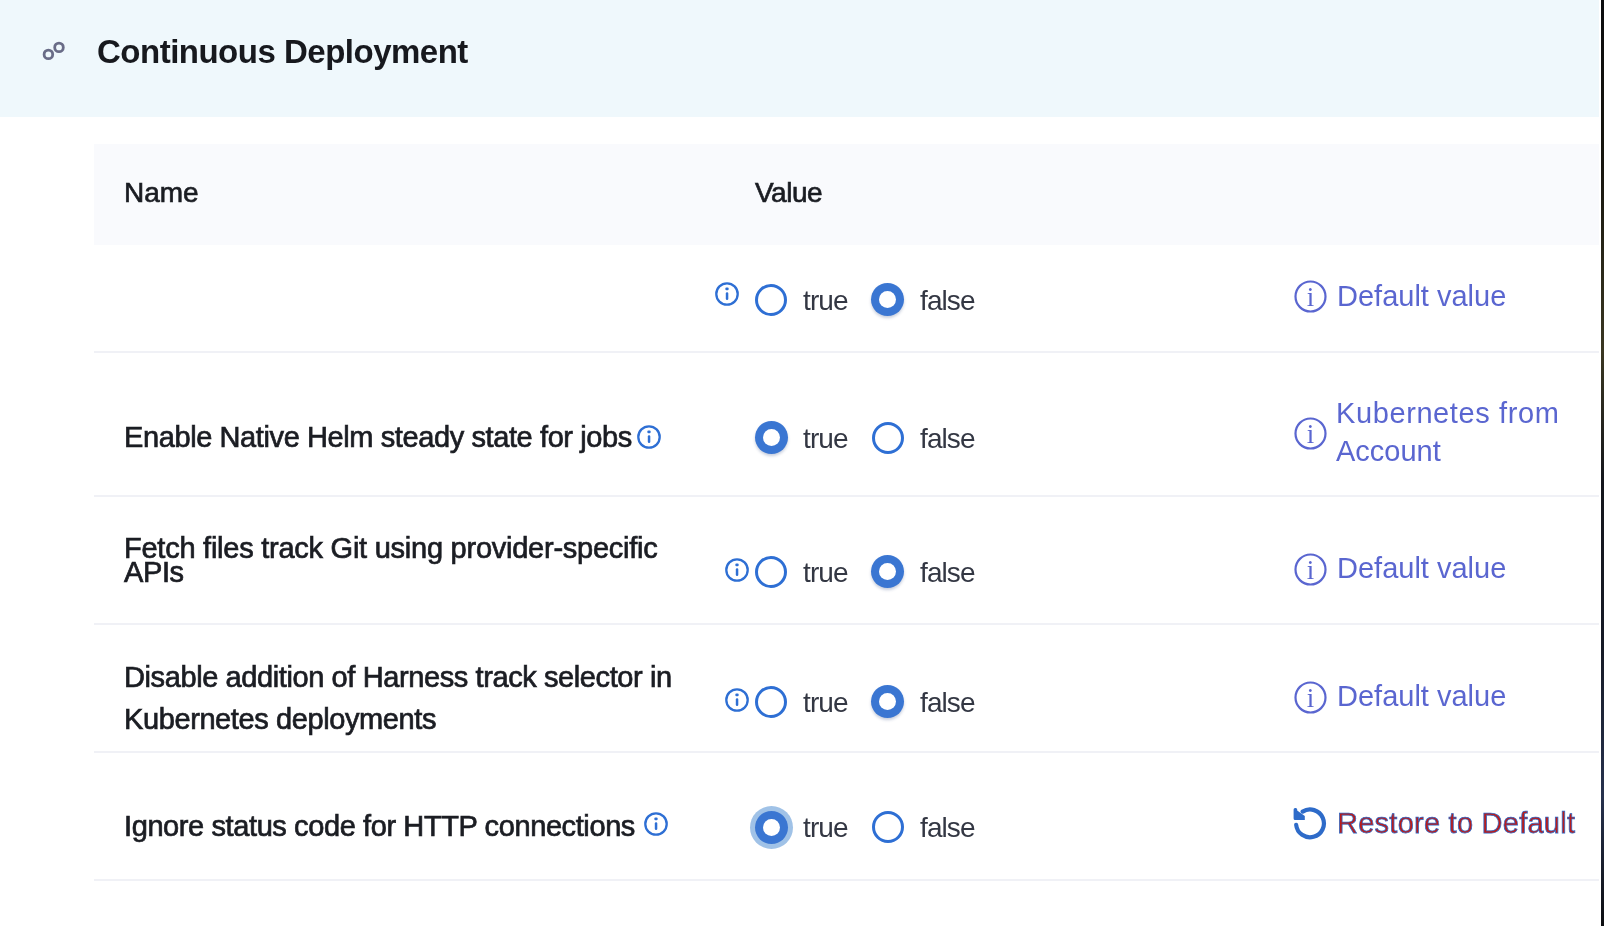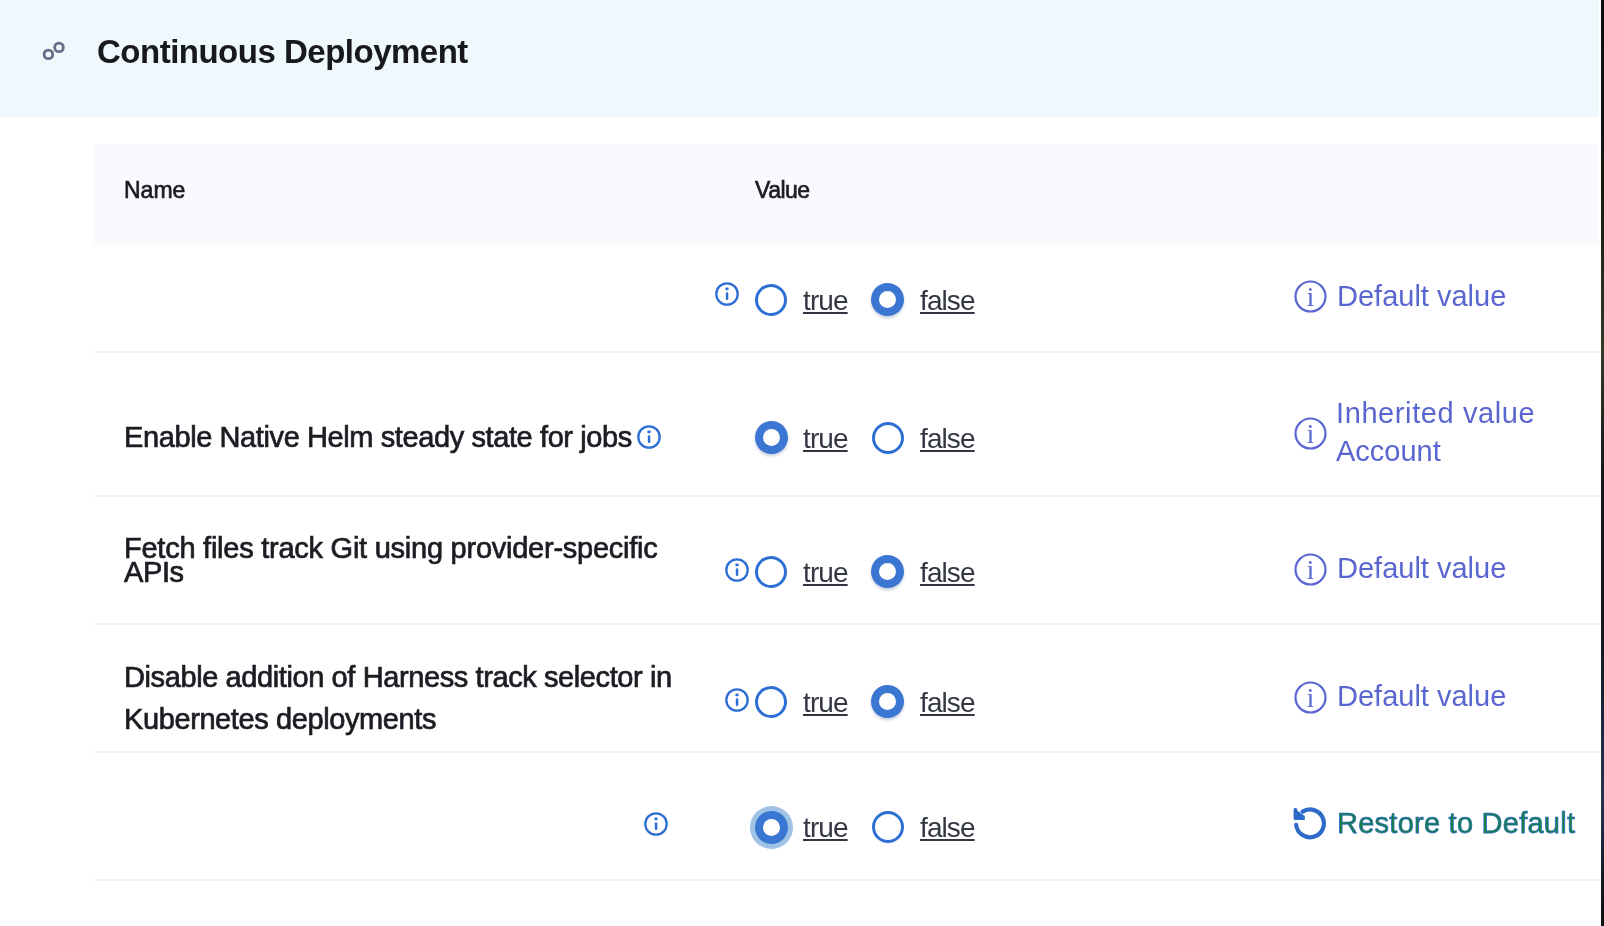--- a/index.html
+++ b/index.html
@@ -6,24 +6,24 @@
 html,body { width:1604px; height:926px; background:#ffffff; font-family:"Liberation Sans",sans-serif; overflow:hidden; }
 .page { position:relative; width:1417px; height:926px; background:#fff; }
 .banner { position:absolute; left:0; top:0; width:1600px; height:117px; background:#eff8fc; }
 .whitestrip { position:absolute; left:1599px; top:0; width:3px; height:926px; background:#ffffff; }
 .edge { position:absolute; left:1601px; top:0; width:3px; height:926px;
   background:linear-gradient(180deg,#0b0c0e 0%,#17160f 18%,#3a3722 38%,#14161c 52%,#161a26 70%,#27324e 86%,#0c0d10 100%); }
 .thead { position:absolute; left:94px; top:144px; width:1506px; height:101px; background:#f9fafd; }
 .sep { position:absolute; left:94px; width:1506px; height:2px; background:#f0f1f6; }
 .t { position:absolute; white-space:nowrap; }
 .lbl { font-weight:400; -webkit-text-stroke:0.7px #1b1d23; color:#1b1d23; font-size:29px; letter-spacing:-0.4px; }
-.hdr { font-weight:400; -webkit-text-stroke:0.65px #1a1c22; color:#1a1c22; font-size:23px; letter-spacing:0px; }
-.tf  { font-weight:400; color:#333743; font-size:28px; letter-spacing:-0.9px;text-decoration:underline; }
+.hdr { font-weight:400; -webkit-text-stroke:0.65px #1a1c22; color:#1a1c22; font-size:28px; letter-spacing:0px; }
+.tf  { font-weight:400; color:#333743; font-size:28px; letter-spacing:-0.9px; }
 .ind { font-weight:400; color:#5a66d0; font-size:29px; }
-.rst { font-weight:400; -webkit-text-stroke:0.75px #2e6bc9; color:#15803d; font-size:29px; letter-spacing:0.25px; }
+.rst { font-weight:400; -webkit-text-stroke:0.75px #2e6bc9; color:#b91c1c; font-size:29px; letter-spacing:0.25px; }
 .radio-off { position:absolute; width:32px; height:32px; border-radius:50%; border:3px solid #2e6fd4; background:#fff; }
 .radio-on { position:absolute; width:33px; height:33px; border-radius:50%; background:#3a76d2; box-shadow:0 2px 3px rgba(30,60,120,0.25); }
 .radio-on .hole { position:absolute; left:8px; top:8px; width:17px; height:17px; border-radius:50%; background:#fff; }
 .halo { box-shadow:0 0 0 5px #a0c2e7, 0 2px 3px rgba(30,60,120,0.25); }
 .ico { position:absolute; }
 </style>
 </head>
 <body>
 <div class="page">
   <div class="banner"></div>
@@ -70,21 +70,21 @@
   <div class="radio-on" style="left:755px;top:421px;">
       <div class="hole"></div>
     </div>
   <div class="t tf" style="left:803px;top:423px;">true</div>
   <div class="radio-off" style="left:872px;top:422px;"></div>
   <div class="t tf" style="left:920px;top:423px;">false</div>
   <svg class="ico" style="left:1294px;top:417px;" width="33" height="33" viewBox="0 0 33 33">
     <circle cx="16.5" cy="16.5" r="15" fill="none" stroke="#5a66d0" stroke-width="2.2"></circle>
     <text x="16.5" y="25.5" font-family="Liberation Serif,serif" font-size="27" fill="#5a66d0" text-anchor="middle">i</text>
   </svg>
-  <div class="t ind" style="left:1336px;top:397px;letter-spacing:0.6px;">Inherited value</div>
+  <div class="t ind" style="left:1336px;top:397px;letter-spacing:0.6px;">Kubernetes from</div>
   <div class="t ind" style="left:1336px;top:435px;">Account</div>
 
   <div class="t lbl" style="left:124px;top:532px;letter-spacing:-0.25px;">Fetch files track Git using provider-specific</div>
   <div class="t lbl" style="left:124px;top:556px;text-align:center;">APIs</div>
   <svg class="ico" style="left:725px;top:558px;" width="24" height="24" viewBox="0 0 24 24">
     <circle cx="12" cy="12" r="10.7" fill="none" stroke="#2e6fd4" stroke-width="2.3"></circle>
     <rect x="10.3" y="5.6" width="3.4" height="2.7" rx="1.2" fill="#2e6fd4"></rect>
     <rect x="10.8" y="10.3" width="2.5" height="7.6" rx="1.2" fill="#2e6fd4"></rect>
   </svg>
   <div class="radio-off" style="left:755px;top:556px;"></div>
@@ -111,20 +111,21 @@
   <div class="radio-on" style="left:871px;top:685px;">
       <div class="hole"></div>
     </div>
   <div class="t tf" style="left:920px;top:687px;">false</div>
   <svg class="ico" style="left:1294px;top:681px;" width="33" height="33" viewBox="0 0 33 33">
     <circle cx="16.5" cy="16.5" r="15" fill="none" stroke="#5a66d0" stroke-width="2.2"></circle>
     <text x="16.5" y="25.5" font-family="Liberation Serif,serif" font-size="27" fill="#5a66d0" text-anchor="middle">i</text>
   </svg>
   <div class="t ind" style="left:1337px;top:680px;">Default value</div>
 
+  <div class="t lbl" style="left:124px;top:810px;">Ignore status code for HTTP connections</div>
   <svg class="ico" style="left:644px;top:812px;" width="24" height="24" viewBox="0 0 24 24">
     <circle cx="12" cy="12" r="10.7" fill="none" stroke="#2e6fd4" stroke-width="2.3"></circle>
     <rect x="10.3" y="5.6" width="3.4" height="2.7" rx="1.2" fill="#2e6fd4"></rect>
     <rect x="10.8" y="10.3" width="2.5" height="7.6" rx="1.2" fill="#2e6fd4"></rect>
   </svg>
   <div class="radio-on halo" style="left:755px;top:811px;">
       <div class="hole"></div>
     </div>
   <div class="t tf" style="left:803px;top:812px;">true</div>
   <div class="radio-off" style="left:872px;top:811px;"></div>

